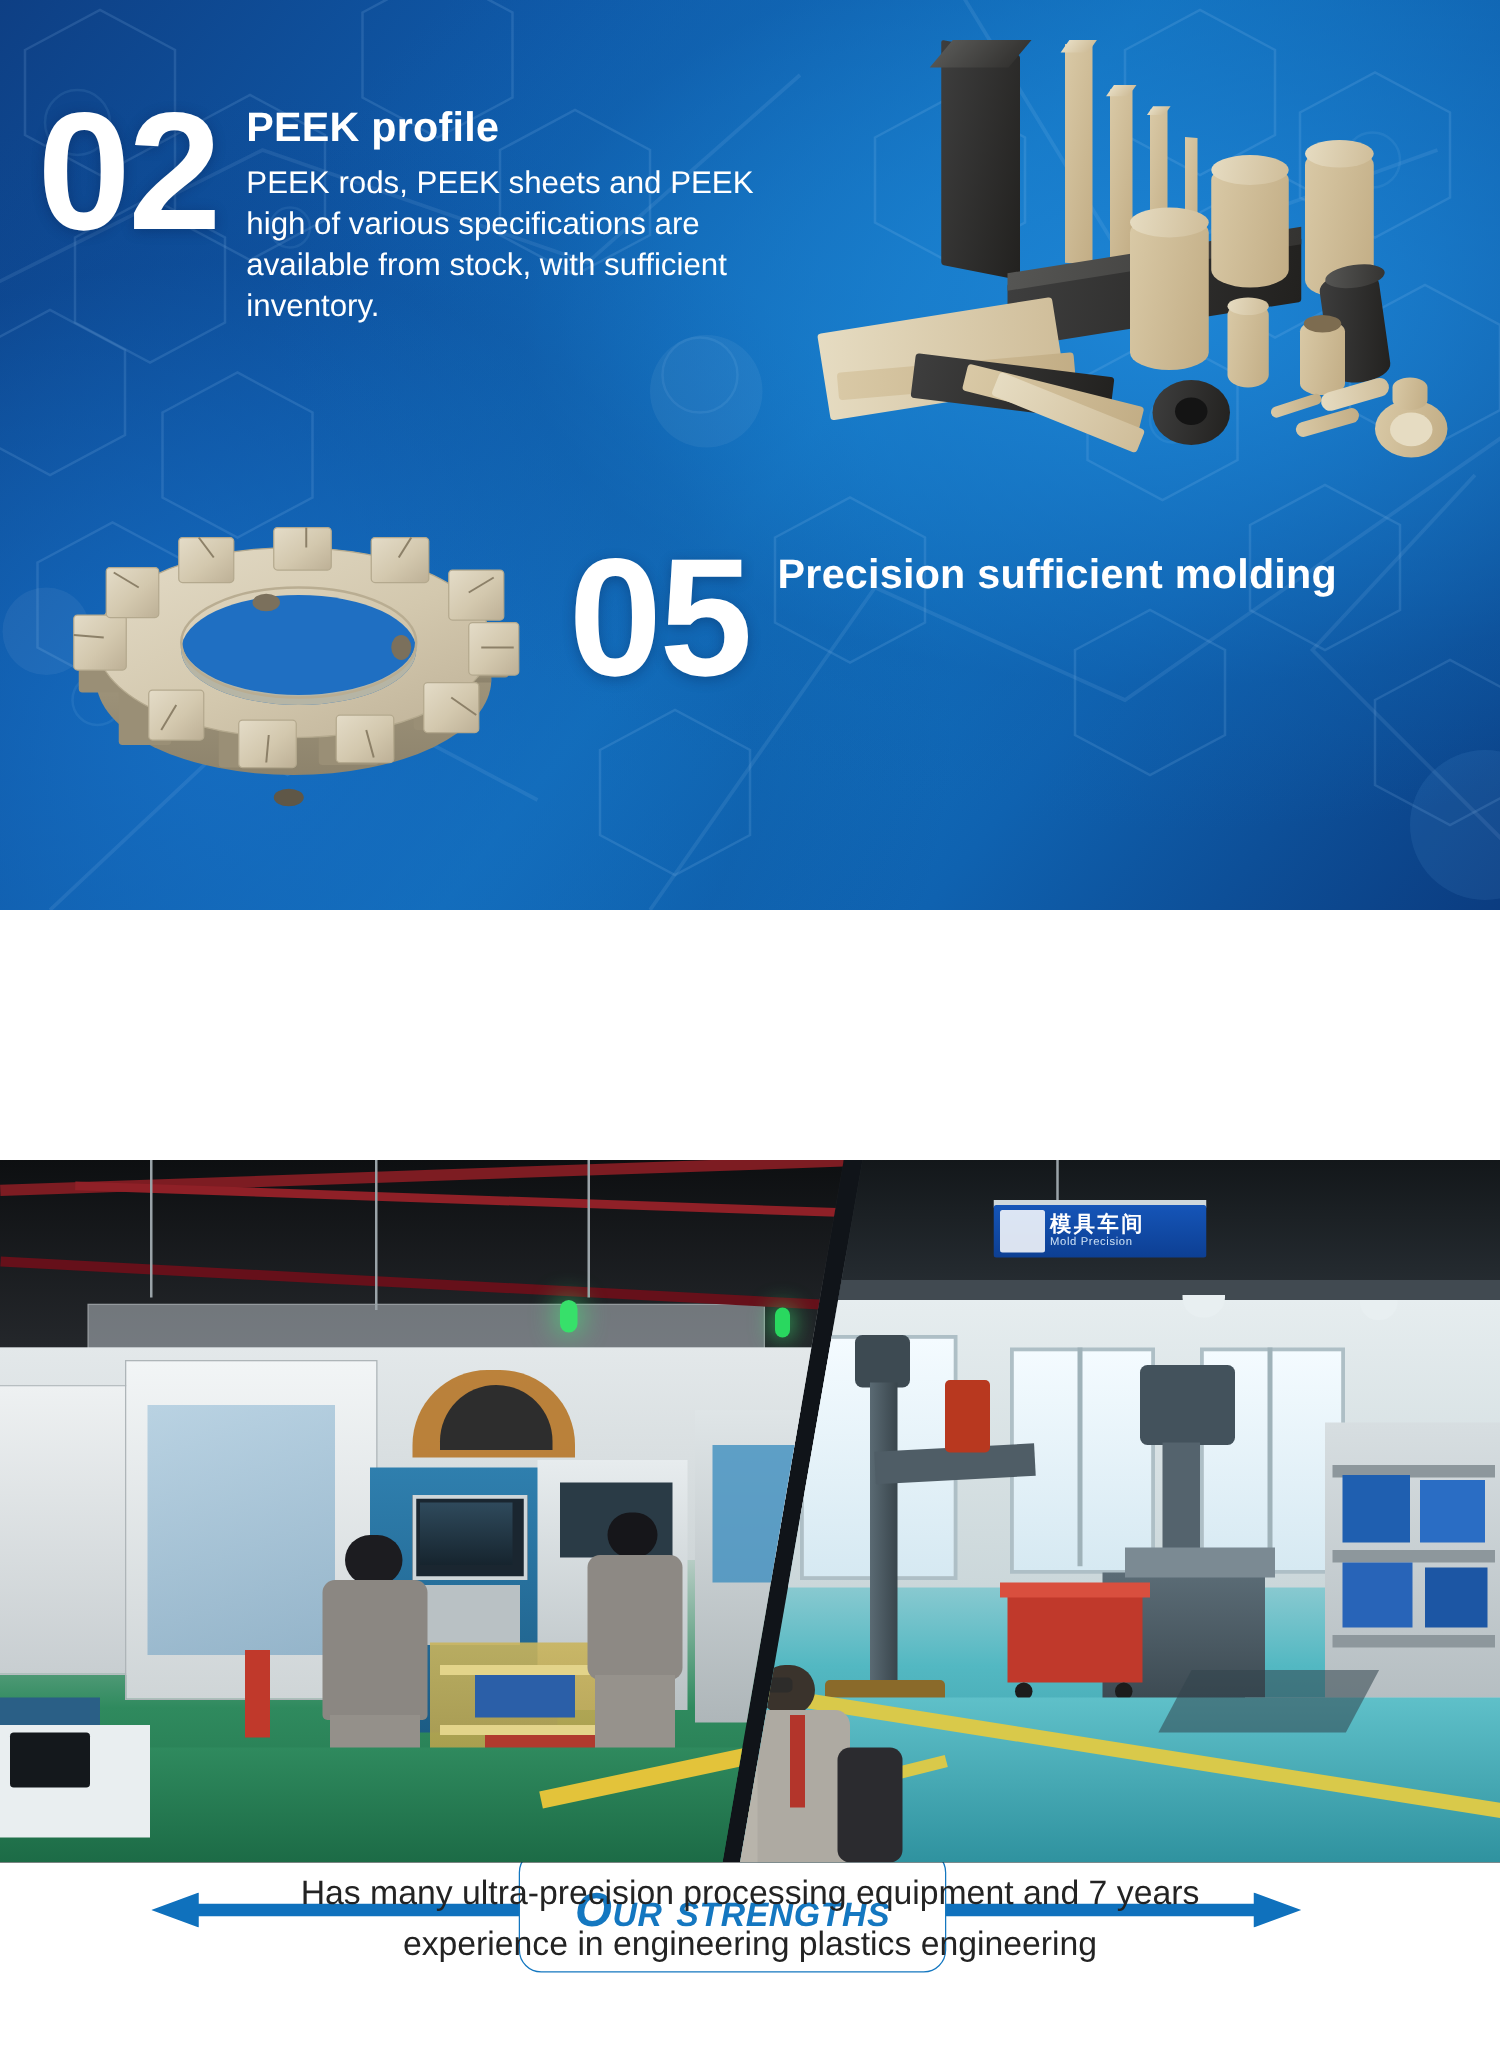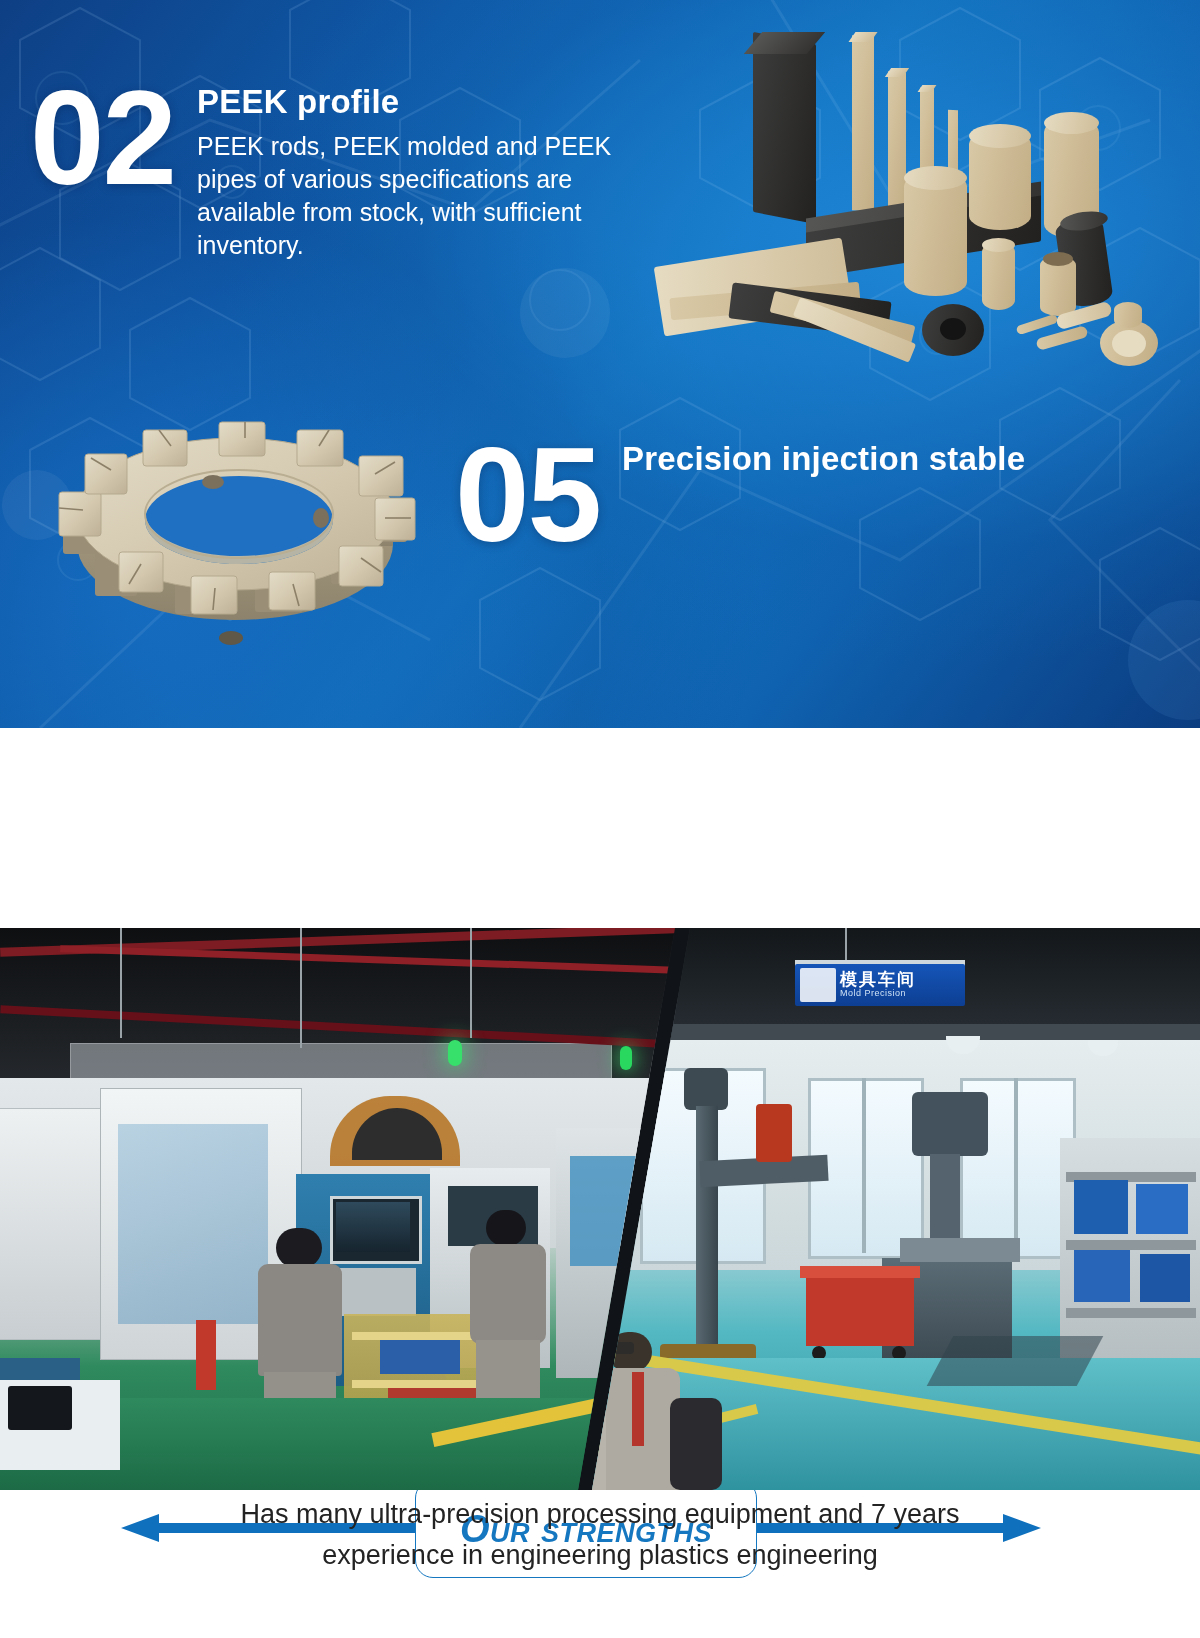--- a/index.html
+++ b/index.html
@@ -220,28 +220,28 @@
           <ellipse cx="86" cy="4" rx="8" ry="10" fill="#7b705c"></ellipse>
         </g>
         <ellipse cx="196" cy="246" rx="12" ry="7" fill="#5f5747"></ellipse>
       </g>
     </svg>
 
     <div class="item" id="item03">
       <div class="num">02</div>
       <div class="txtwrap">
         <h3 class="t-title">PEEK profile</h3>
-        <p class="t-body">PEEK rods, PEEK molded and PEEK pipes of various specifications are available from stock, with sufficient inventory.</p>
+        <p class="t-body">PEEK rods, PEEK sheets and PEEK high of various specifications are available from stock, with sufficient inventory.</p>
       </div>
     </div>
 
     <div class="item" id="item04">
       <div class="num">05</div>
       <div class="txtwrap">
-        <h3 class="t-title">Precision injection stable</h3>
+        <h3 class="t-title">Precision sufficient molding</h3>
       </div>
     </div>
   </div>
 
   <div class="strengths">
     <svg class="arrowline" viewBox="0 0 920 28">
       <polygon points="0,14 38,0 38,9 882,9 882,0 920,14 882,28 882,19 38,19 38,28" fill="#0f71bd"></polygon>
     </svg>
     <div class="badge">
       <span>Our strengths</span>

